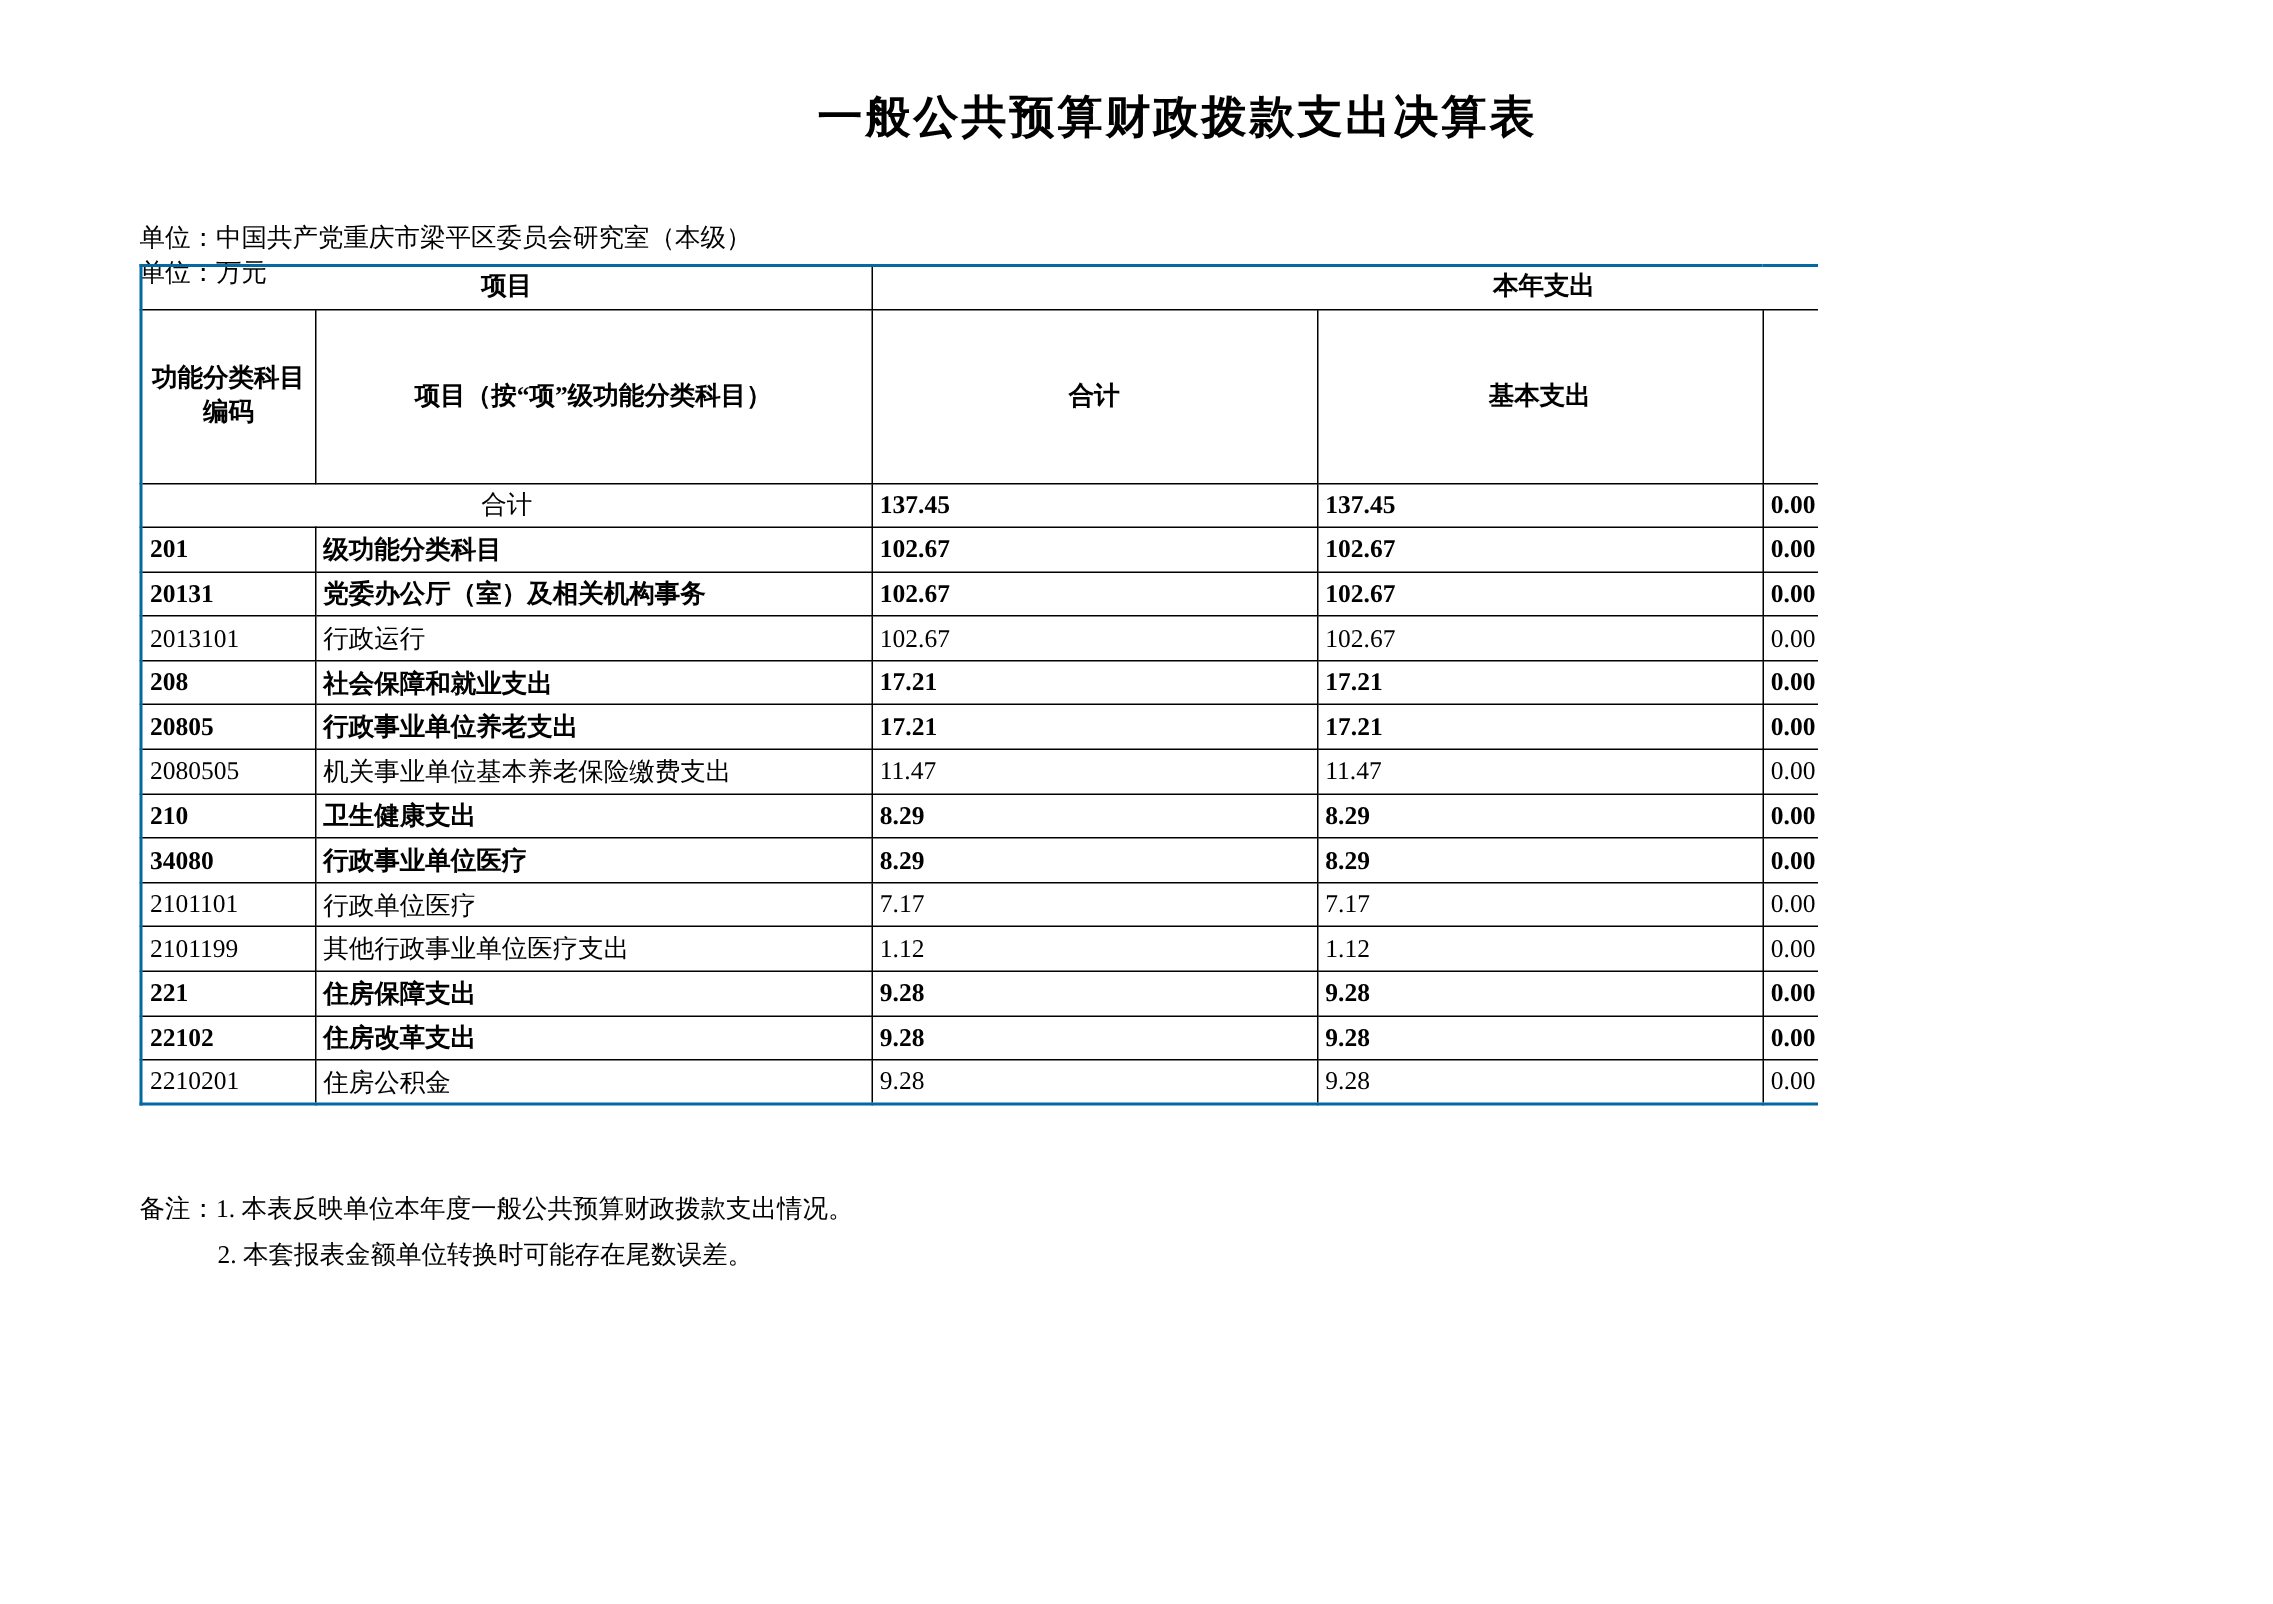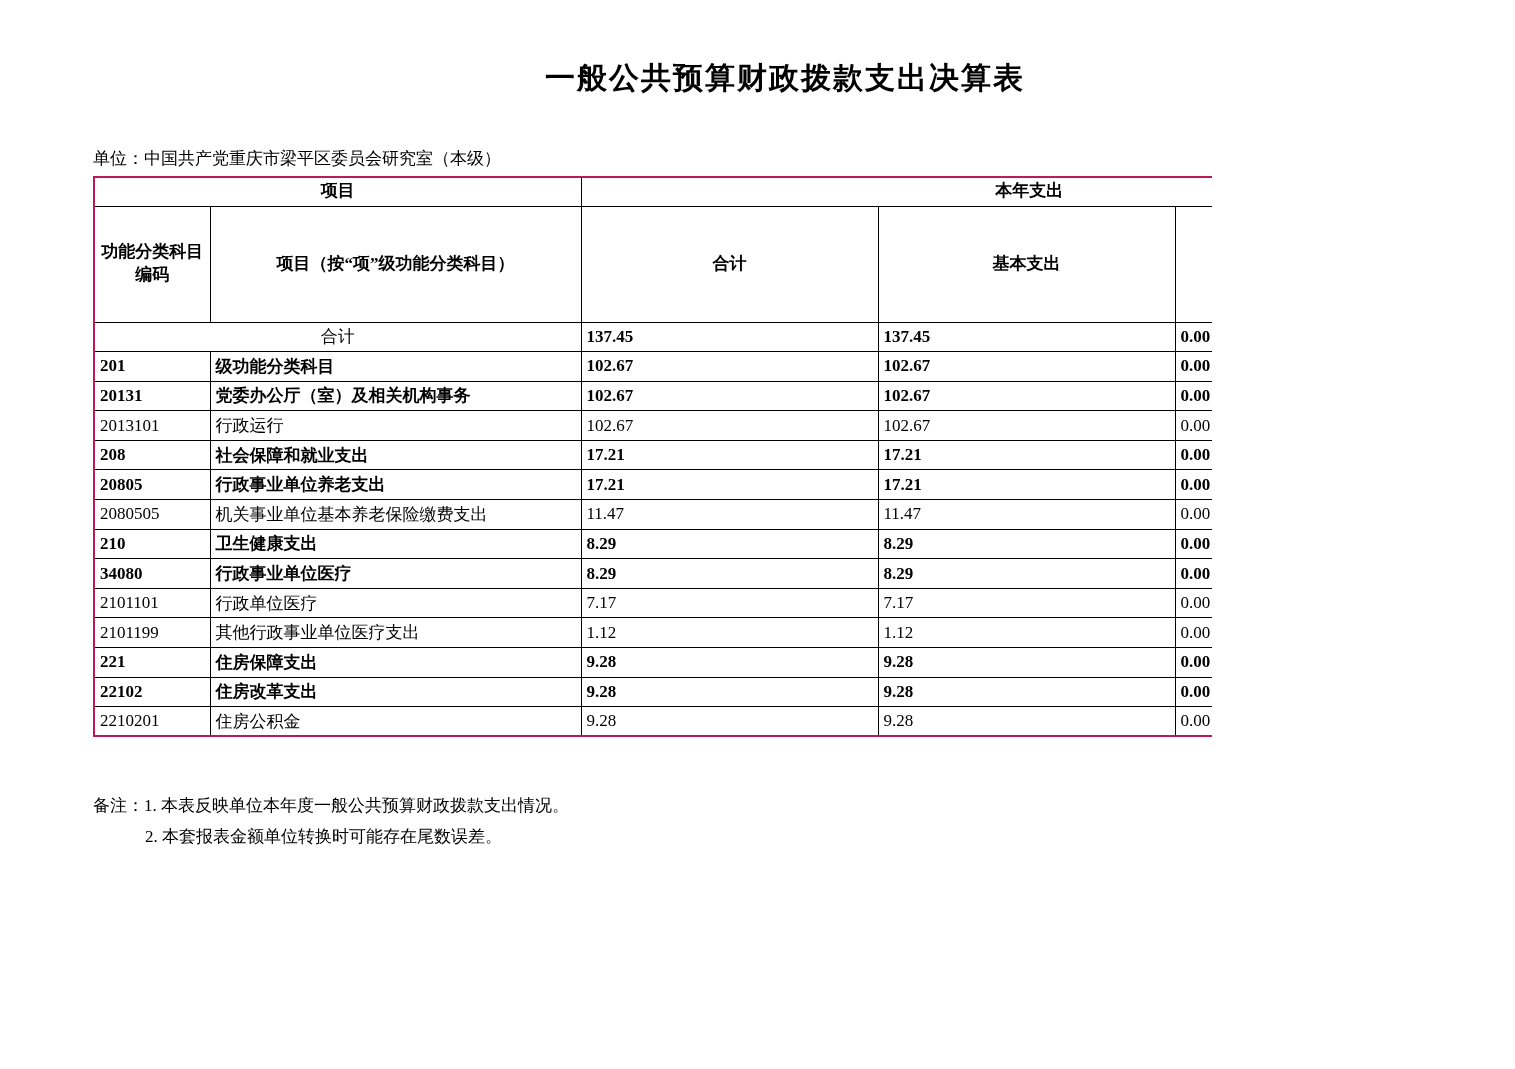--- a/index.html
+++ b/index.html
@@ -18,27 +18,28 @@
     font-size: 30px; font-weight: bold; letter-spacing: 2px;
   }
   .table-code {
     position: absolute; top: 117px; left: 93px; width: 1384px;
     text-align: right; font-size: 19px;
   }
   .unit-row {
     position: absolute; top: 147px; left: 93px; width: 1384px;
     display: flex; justify-content: space-between;
     font-size: 17px;
+    flex-direction: column;
   }
 
   table.budget {
     position: absolute; top: 176px; left: 93px;
     width: 1384px; table-layout: fixed;
     border-collapse: collapse;
-    border: 2px solid #be185d;
+    border: 2px solid #0369a1;
     font-size: 17px;
   }
   table.budget th, table.budget td {
     border: 1px solid #000;
     padding: 0 5px;
     overflow: hidden;
     white-space: nowrap;
     font-weight: normal;
   }
   table.budget thead th { text-align: center; font-weight: bold; line-height: 1.35; }

